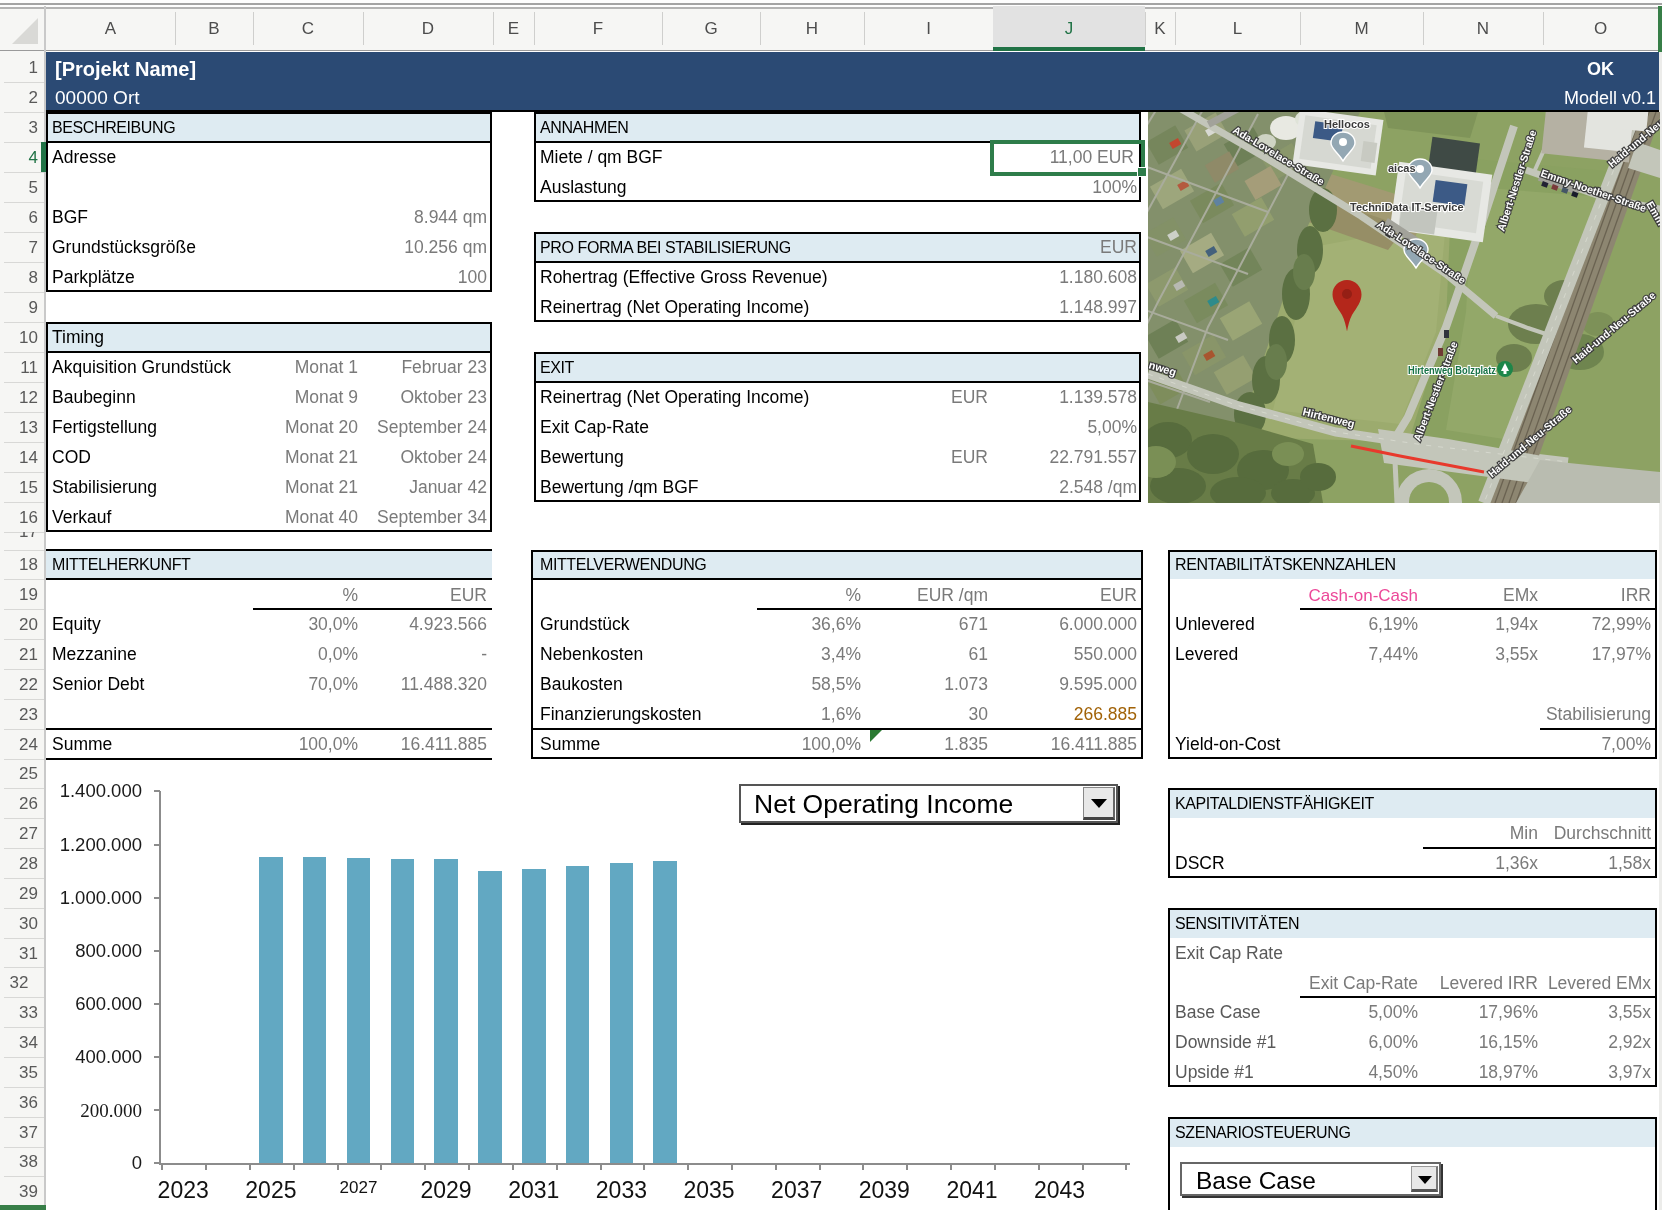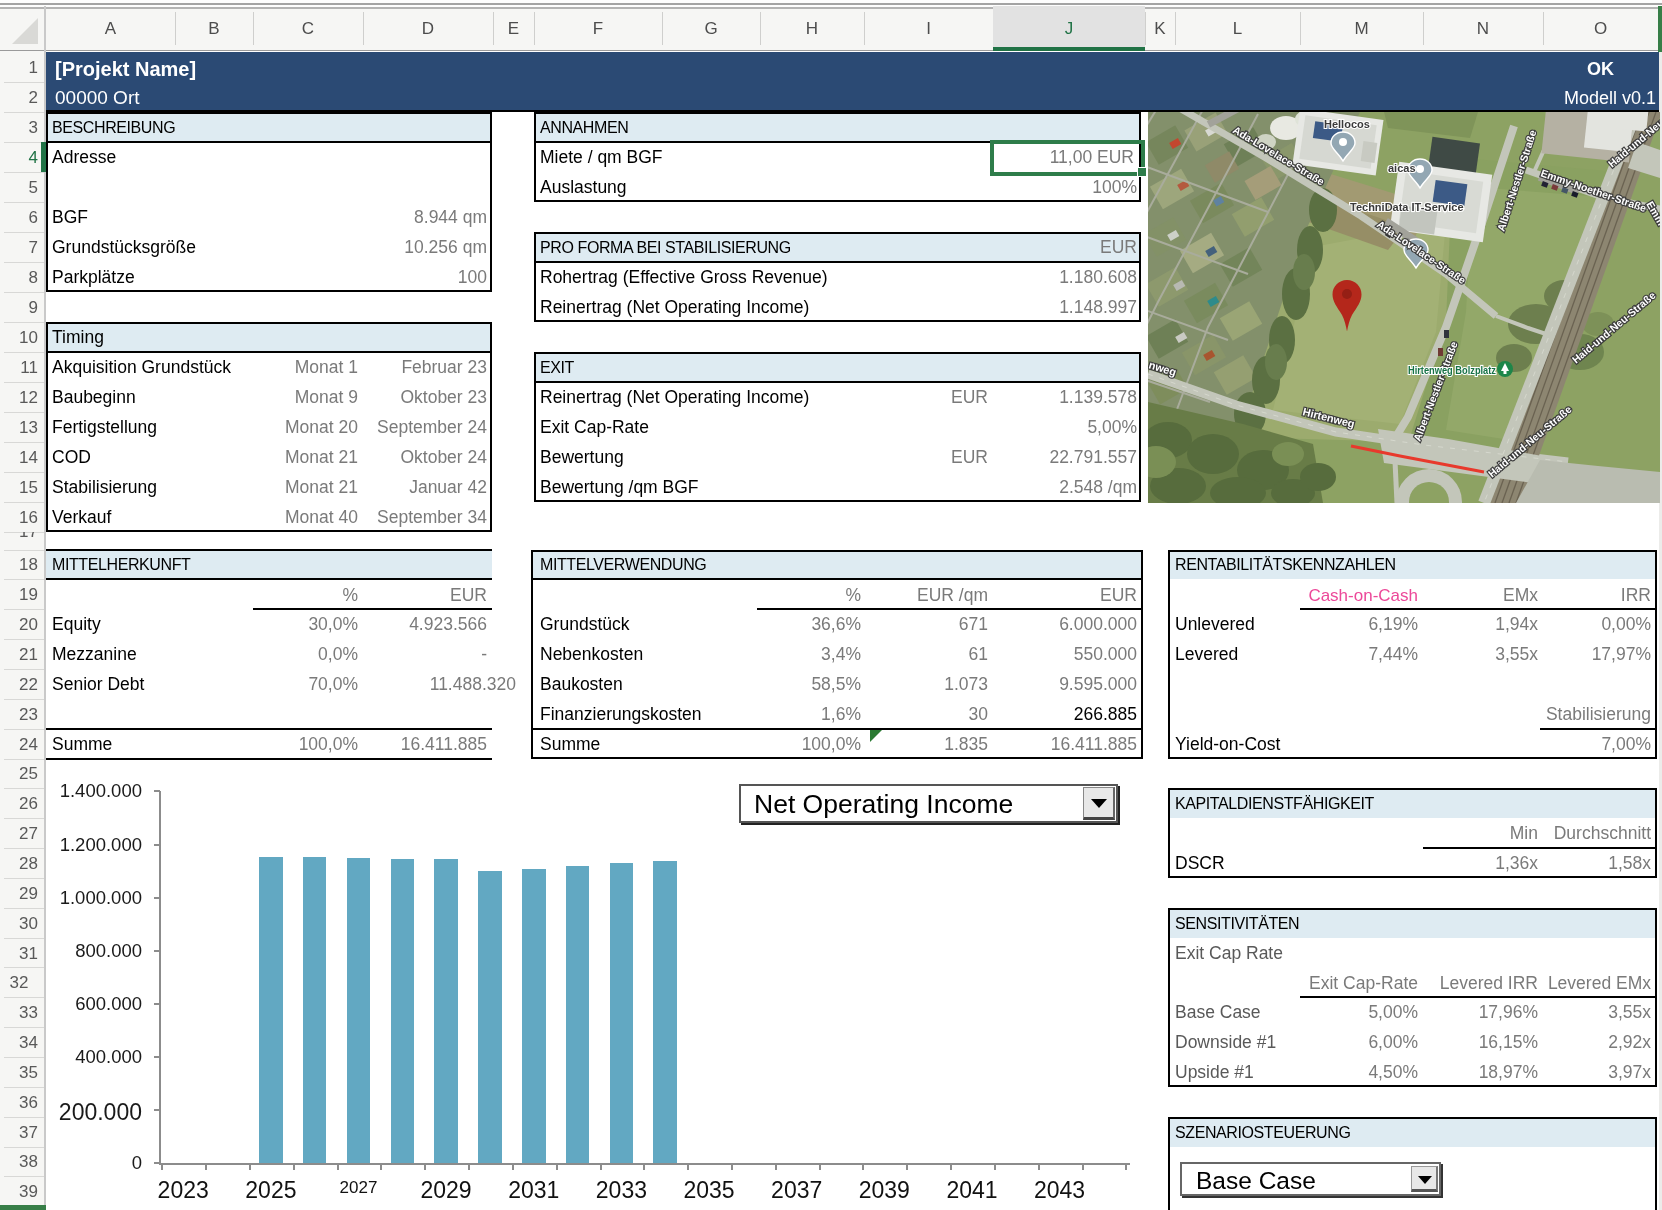--- a/index.html
+++ b/index.html
@@ -209,21 +209,21 @@
 <div class="t r" style="left:67px;top:586.5px;width:420px;font-size:17.5px;color:#7a7a7a;">EUR</div>
 <div class="a" style="left:253px;top:608.2px;width:239px;height:2px;background:#000;"></div>
 <div class="t" style="left:52px;top:616.4px;font-size:17.5px;color:#000;">Equity</div>
 <div class="t r" style="left:-62px;top:616.4px;width:420px;font-size:17.5px;color:#7a7a7a;">30,0%</div>
 <div class="t r" style="left:67px;top:616.4px;width:420px;font-size:17.5px;color:#7a7a7a;">4.923.566</div>
 <div class="t" style="left:52px;top:646.2px;font-size:17.5px;color:#000;">Mezzanine</div>
 <div class="t r" style="left:-62px;top:646.2px;width:420px;font-size:17.5px;color:#7a7a7a;">0,0%</div>
 <div class="t r" style="left:67px;top:646.2px;width:420px;font-size:17.5px;color:#7a7a7a;">-</div>
 <div class="t" style="left:52px;top:676.1px;font-size:17.5px;color:#000;">Senior Debt</div>
 <div class="t r" style="left:-62px;top:676.1px;width:420px;font-size:17.5px;color:#7a7a7a;">70,0%</div>
-<div class="t r" style="left:67px;top:676.1px;width:420px;font-size:17.5px;color:#7a7a7a;margin-left:29px;">11.488.320</div>
+<div class="t r" style="left:67px;top:676.1px;width:420px;font-size:17.5px;color:#7a7a7a;">11.488.320</div>
 <div class="a" style="left:46px;top:727.6px;width:446px;height:2px;background:#000;"></div>
 <div class="t" style="left:52px;top:735.8px;font-size:17.5px;color:#000;">Summe</div>
 <div class="t r" style="left:-62px;top:735.8px;width:420px;font-size:17.5px;color:#7a7a7a;">100,0%</div>
 <div class="t r" style="left:67px;top:735.8px;width:420px;font-size:17.5px;color:#7a7a7a;">16.411.885</div>
 <div class="a" style="left:46px;top:757.5px;width:446px;height:2px;background:#000;"></div>
 <div class="bh a" style="left:531px;top:549.5px;width:612px;height:29.9px;"></div>
 <div class="t" style="left:540px;top:557.4px;font-size:16px;color:#000;letter-spacing:-0.4px;">MITTELVERWENDUNG</div>
 <div class="a" style="left:531px;top:578.4px;width:612px;height:2px;background:#000;"></div>
 <div class="t r" style="left:441px;top:586.5px;width:420px;font-size:17.5px;color:#7a7a7a;">%</div>
 <div class="t r" style="left:568px;top:586.5px;width:420px;font-size:17.5px;color:#7a7a7a;">EUR /qm</div>
@@ -237,38 +237,38 @@
 <div class="t r" style="left:441px;top:646.2px;width:420px;font-size:17.5px;color:#7a7a7a;">3,4%</div>
 <div class="t r" style="left:568px;top:646.2px;width:420px;font-size:17.5px;color:#7a7a7a;">61</div>
 <div class="t r" style="left:717px;top:646.2px;width:420px;font-size:17.5px;color:#7a7a7a;">550.000</div>
 <div class="t" style="left:540px;top:676.1px;font-size:17.5px;color:#000;">Baukosten</div>
 <div class="t r" style="left:441px;top:676.1px;width:420px;font-size:17.5px;color:#7a7a7a;">58,5%</div>
 <div class="t r" style="left:568px;top:676.1px;width:420px;font-size:17.5px;color:#7a7a7a;">1.073</div>
 <div class="t r" style="left:717px;top:676.1px;width:420px;font-size:17.5px;color:#7a7a7a;">9.595.000</div>
 <div class="t" style="left:540px;top:705.9px;font-size:17.5px;color:#000;">Finanzierungskosten</div>
 <div class="t r" style="left:441px;top:705.9px;width:420px;font-size:17.5px;color:#7a7a7a;">1,6%</div>
 <div class="t r" style="left:568px;top:705.9px;width:420px;font-size:17.5px;color:#7a7a7a;">30</div>
-<div class="t r" style="left:717px;top:705.9px;width:420px;font-size:17.5px;color:#000000;">266.885</div>
+<div class="t r" style="left:717px;top:705.9px;width:420px;font-size:17.5px;color:#a16207;">266.885</div>
 <div class="a" style="left:531px;top:727.6px;width:612px;height:2px;background:#000;"></div>
 <div class="t" style="left:540px;top:735.8px;font-size:17.5px;color:#000;">Summe</div>
 <div class="t r" style="left:441px;top:735.8px;width:420px;font-size:17.5px;color:#7a7a7a;">100,0%</div>
 <div class="t r" style="left:568px;top:735.8px;width:420px;font-size:17.5px;color:#7a7a7a;">1.835</div>
 <div class="t r" style="left:717px;top:735.8px;width:420px;font-size:17.5px;color:#7a7a7a;">16.411.885</div>
 <div class="a" style="left:531px;top:549.5px;width:612px;height:209.0px;border:2px solid #000;"></div>
 <div class="a" style="left:870px;top:730px;width:0;height:0;border-right:12px solid transparent;border-top:12px solid #2a7a33;"></div>
 <div class="bh a" style="left:1168px;top:549.5px;width:489px;height:29.9px;"></div>
 <div class="t" style="left:1175px;top:557.4px;font-size:16px;color:#000;letter-spacing:-0.4px;">RENTABILITÄTSKENNZAHLEN</div>
 <div class="t r" style="left:998px;top:586.5px;width:420px;font-size:17px;color:#ec4899;">Cash-on-Cash</div>
 <div class="t r" style="left:1118px;top:586.5px;width:420px;font-size:17.5px;color:#7a7a7a;">EMx</div>
 <div class="t r" style="left:1231px;top:586.5px;width:420px;font-size:17.5px;color:#7a7a7a;">IRR</div>
 <div class="a" style="left:1300px;top:608.2px;width:355px;height:2px;background:#000;"></div>
 <div class="t" style="left:1175px;top:616.4px;font-size:17.5px;color:#000;">Unlevered</div>
 <div class="t r" style="left:998px;top:616.4px;width:420px;font-size:17.5px;color:#7a7a7a;">6,19%</div>
 <div class="t r" style="left:1118px;top:616.4px;width:420px;font-size:17.5px;color:#7a7a7a;">1,94x</div>
-<div class="t r" style="left:1231px;top:616.4px;width:420px;font-size:17.5px;color:#7a7a7a;">0,00%</div>
+<div class="t r" style="left:1231px;top:616.4px;width:420px;font-size:17.5px;color:#7a7a7a;">72,99%</div>
 <div class="t" style="left:1175px;top:646.2px;font-size:17.5px;color:#000;">Levered</div>
 <div class="t r" style="left:998px;top:646.2px;width:420px;font-size:17.5px;color:#7a7a7a;">7,44%</div>
 <div class="t r" style="left:1118px;top:646.2px;width:420px;font-size:17.5px;color:#7a7a7a;">3,55x</div>
 <div class="t r" style="left:1231px;top:646.2px;width:420px;font-size:17.5px;color:#7a7a7a;">17,97%</div>
 <div class="t r" style="left:1231px;top:705.9px;width:420px;font-size:17.5px;color:#7a7a7a;">Stabilisierung</div>
 <div class="a" style="left:1540px;top:727.6px;width:115px;height:2px;background:#000;"></div>
 <div class="t" style="left:1175px;top:735.8px;font-size:17.5px;color:#000;">Yield-on-Cost</div>
 <div class="t r" style="left:1231px;top:735.8px;width:420px;font-size:17.5px;color:#7a7a7a;">7,00%</div>
 <div class="a" style="left:1168px;top:549.5px;width:489px;height:209.0px;border:2px solid #000;"></div>
 <div class="bh a" style="left:1168px;top:788.3px;width:489px;height:29.9px;"></div>
@@ -315,21 +315,21 @@
 <div class="t r" style="left:0px;top:835.5px;width:142px;font-size:18.5px;color:#1a1a1a;">1.200.000</div>
 <div class="a" style="left:154.0px;top:843.5px;width:6px;height:2px;background:#8c8c8c;"></div>
 <div class="t r" style="left:0px;top:888.5px;width:142px;font-size:18.5px;color:#1a1a1a;">1.000.000</div>
 <div class="a" style="left:154.0px;top:896.5px;width:6px;height:2px;background:#8c8c8c;"></div>
 <div class="t r" style="left:0px;top:941.6px;width:142px;font-size:18.5px;color:#1a1a1a;">800.000</div>
 <div class="a" style="left:154.0px;top:949.6px;width:6px;height:2px;background:#8c8c8c;"></div>
 <div class="t r" style="left:0px;top:994.6px;width:142px;font-size:18.5px;color:#1a1a1a;">600.000</div>
 <div class="a" style="left:154.0px;top:1002.6px;width:6px;height:2px;background:#8c8c8c;"></div>
 <div class="t r" style="left:0px;top:1047.7px;width:142px;font-size:18.5px;color:#1a1a1a;">400.000</div>
 <div class="a" style="left:154.0px;top:1055.7px;width:6px;height:2px;background:#8c8c8c;"></div>
-<div class="t r" style="left:0px;top:1100.8px;width:142px;font-size:23px;color:#1a1a1a;">200.000</div>
+<div class="t r" style="left:0px;top:1100.8px;width:142px;font-size:19px;color:#1a1a1a;font-family:Liberation Serif, serif;">200.000</div>
 <div class="a" style="left:154.0px;top:1108.8px;width:6px;height:2px;background:#8c8c8c;"></div>
 <div class="t r" style="left:0px;top:1153.8px;width:142px;font-size:18.5px;color:#1a1a1a;">0</div>
 <div class="a" style="left:154.0px;top:1161.8px;width:6px;height:2px;background:#8c8c8c;"></div>
 <div class="a" style="left:161.3px;top:1162.8px;width:2px;height:7px;background:#8c8c8c;"></div>
 <div class="a" style="left:205.1px;top:1162.8px;width:2px;height:7px;background:#8c8c8c;"></div>
 <div class="a" style="left:248.9px;top:1162.8px;width:2px;height:7px;background:#8c8c8c;"></div>
 <div class="a" style="left:292.8px;top:1162.8px;width:2px;height:7px;background:#8c8c8c;"></div>
 <div class="a" style="left:336.6px;top:1162.8px;width:2px;height:7px;background:#8c8c8c;"></div>
 <div class="a" style="left:380.4px;top:1162.8px;width:2px;height:7px;background:#8c8c8c;"></div>
 <div class="a" style="left:424.2px;top:1162.8px;width:2px;height:7px;background:#8c8c8c;"></div>

